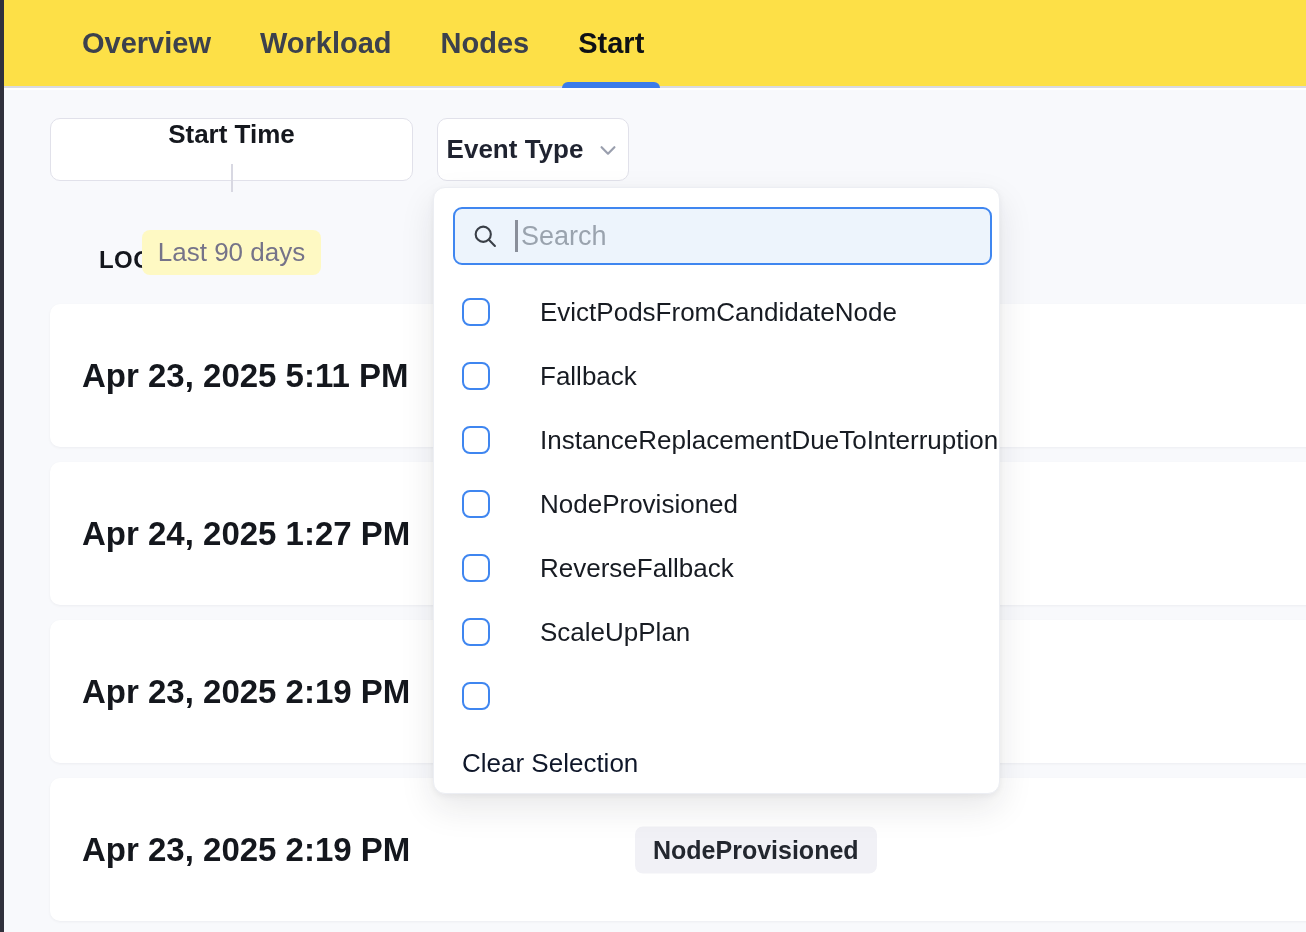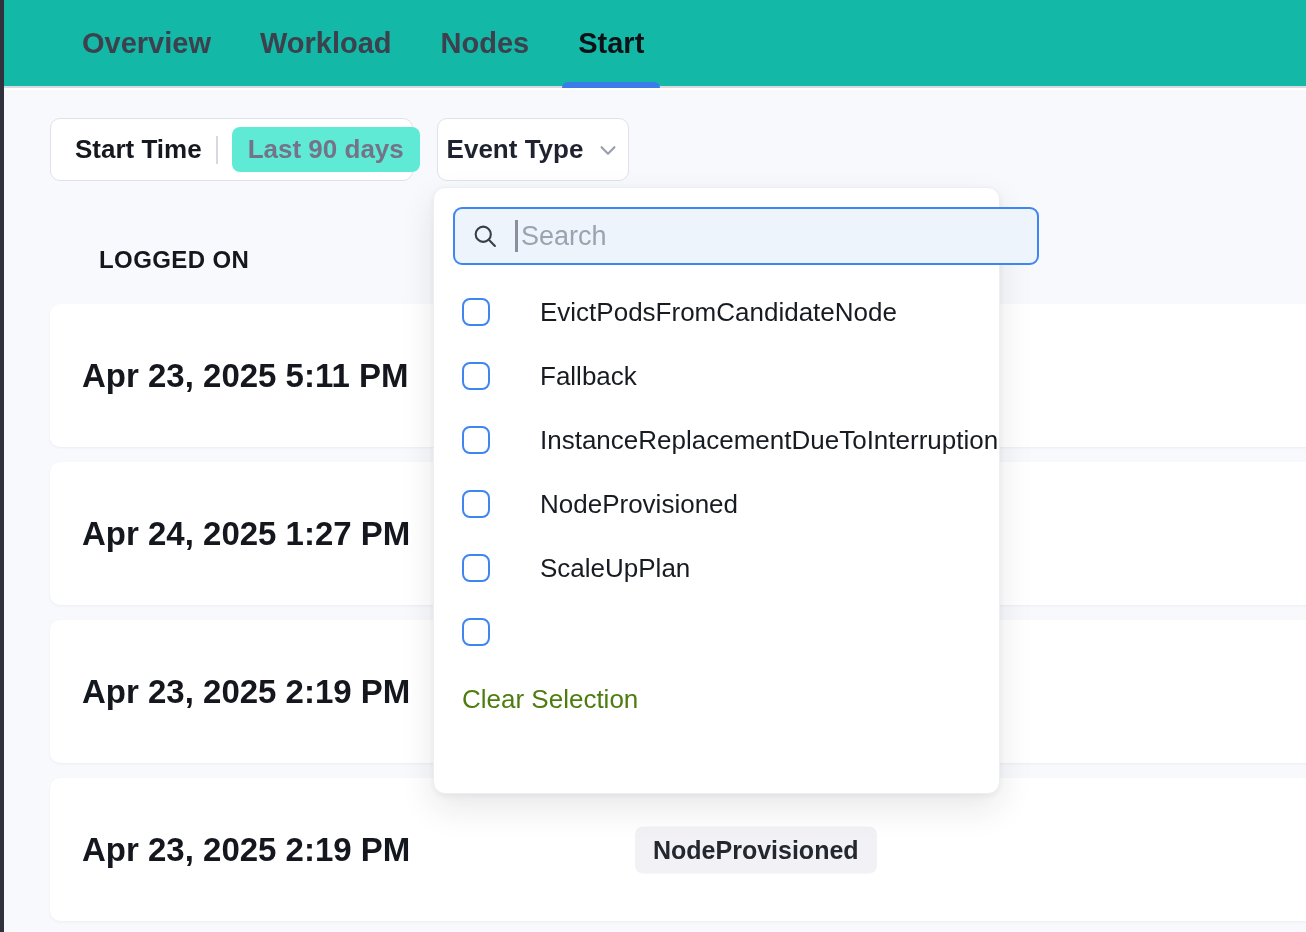--- a/index.html
+++ b/index.html
@@ -11,21 +11,21 @@
     color: #14171d;
   }
   .app { position: absolute; inset: 0; width: 1306px; height: 932px; overflow: hidden; }
 
   
   .left-edge { position: absolute; left: 0; top: 0; width: 4px; height: 932px; background: #30313c; z-index: 30; }
 
   
   .topnav {
     position: absolute; left: 4px; top: 0; width: 1302px; height: 88px;
-    background: #14b8a6; border-bottom: 2px solid #d9dae2;
+    background: #fde047; border-bottom: 2px solid #d9dae2;
     display: flex; align-items: stretch; padding-left: 62px;
   }
   .tab {
     position: relative; display: flex; align-items: center;
     padding: 0 16px; margin-right: 17px;
     font-size: 29px; font-weight: 600; color: #3c414d;
     cursor: pointer; background: none; border: none;
     font-family: inherit;
   }
   .tab.active { font-weight: 700; color: #0e1116; }
@@ -40,26 +40,26 @@
   
   .content-bg { position: absolute; left: 4px; top: 90px; width: 1302px; height: 842px; background: #f8f9fc; }
 
   
   .filters { position: absolute; left: 50px; top: 118px; display: flex; gap: 24px; z-index: 5; }
   .filter-btn {
     height: 63px; display: inline-flex; align-items: center;
     background: #ffffff; border: 1.5px solid #e1e1ea; border-radius: 10px;
     font-family: inherit; cursor: pointer;
   }
-  .start-time-btn { padding: 0 24px; gap: 14px; width: 363px; }
+  .start-time-btn { padding: 0 24px; gap: 14px; width: 363px; flex-direction: column; }
   .start-time-label { font-size: 26px; font-weight: 700; color: #15181e; white-space: nowrap; }
   .v-divider { width: 2px; height: 28px; background: #d8d8e2; flex: 0 0 auto; }
   .value-pill {
-    background: #5eead4; color: #757389; border-radius: 8px;
-    padding: 7px 16px; font-size: 26px; font-weight: 700; white-space: nowrap;
+    background: #fef9c3; color: #757389; border-radius: 8px;
+    padding: 7px 16px; font-size: 26px; font-weight: 400; white-space: nowrap; margin-top: 24px;
   }
   .event-type-btn { padding: 0 22px; gap: 14px; width: 192px; justify-content: center; }
   .event-type-label { font-size: 26px; font-weight: 700; color: #1f2330; white-space: nowrap; }
   .chevron-icon { width: 22px; height: 22px; flex: 0 0 auto; }
 
   
   .col-header {
     position: absolute; left: 99px; top: 246px;
     font-size: 24px; font-weight: 700; letter-spacing: 0.4px; color: #14171d;
   }
@@ -82,42 +82,42 @@
   }
 
   
   .dropdown {
     position: absolute; left: 433px; top: 187px; width: 567px; height: 607px;
     background: #ffffff; border: 1px solid #eceef3; border-radius: 12px;
     box-shadow: 0 14px 34px rgba(25,28,40,0.10), 0 2px 6px rgba(25,28,40,0.05);
     z-index: 20; padding: 19px 19px 0 19px;
   }
   .search-box {
-    width: 586px; height: 58px; border: 2.5px solid #3f86f0; border-radius: 9px;
+    width: 539px; height: 58px; border: 2.5px solid #3f86f0; border-radius: 9px;
     background: #edf4fc; display: flex; align-items: center; padding: 0 16px;
   }
   .search-icon-svg { width: 28px; height: 28px; flex: 0 0 auto; }
   .text-cursor { width: 3px; height: 32px; background: #8a8f9a; margin-left: 16px; flex: 0 0 auto; }
   .search-input {
     border: none; outline: none; background: transparent; flex: 1;
     font-size: 27px; color: #3a3f47; font-family: inherit; padding-left: 3px;
   }
   .search-input::placeholder { color: #9aa3ae; opacity: 1; }
 
   .options { margin-top: 15px; padding-left: 9px; }
   .option-item { height: 64px; display: flex; align-items: center; gap: 18px; cursor: pointer; }
   .checkbox {
     width: 28px; height: 28px; border: 2.5px solid #3f86f0; border-radius: 8px;
     background: #ffffff; flex: 0 0 auto;
   }
   .option-label { font-size: 26px; font-weight: 400; color: #171b22; white-space: nowrap; margin-left: 32px; }
 
   .clear-selection {
     margin-top: 20px; padding-left: 9px;
-    font-size: 26px; color: #4d7c0f; cursor: pointer;
+    font-size: 26px; color: #0f172a; cursor: pointer;
     background: none; border: none; font-family: inherit; display: block;
   }
 </style>
 </head>
 <body>
 
 <div class="app">
 
   <div class="left-edge"></div>
 
@@ -193,20 +193,24 @@
       <div class="option-item">
         <span class="checkbox"></span>
         <span class="option-label">InstanceReplacementDueToInterruption</span>
       </div>
       <div class="option-item">
         <span class="checkbox"></span>
         <span class="option-label">NodeProvisioned</span>
       </div>
       <div class="option-item">
         <span class="checkbox"></span>
+        <span class="option-label">ReverseFallback</span>
+      </div>
+      <div class="option-item">
+        <span class="checkbox"></span>
         <span class="option-label">ScaleUpPlan</span>
       </div>
       <div class="option-item">
         <span class="checkbox"></span>
       </div>
     </div>
 
     <button class="clear-selection">Clear Selection</button>
   </div>
 

